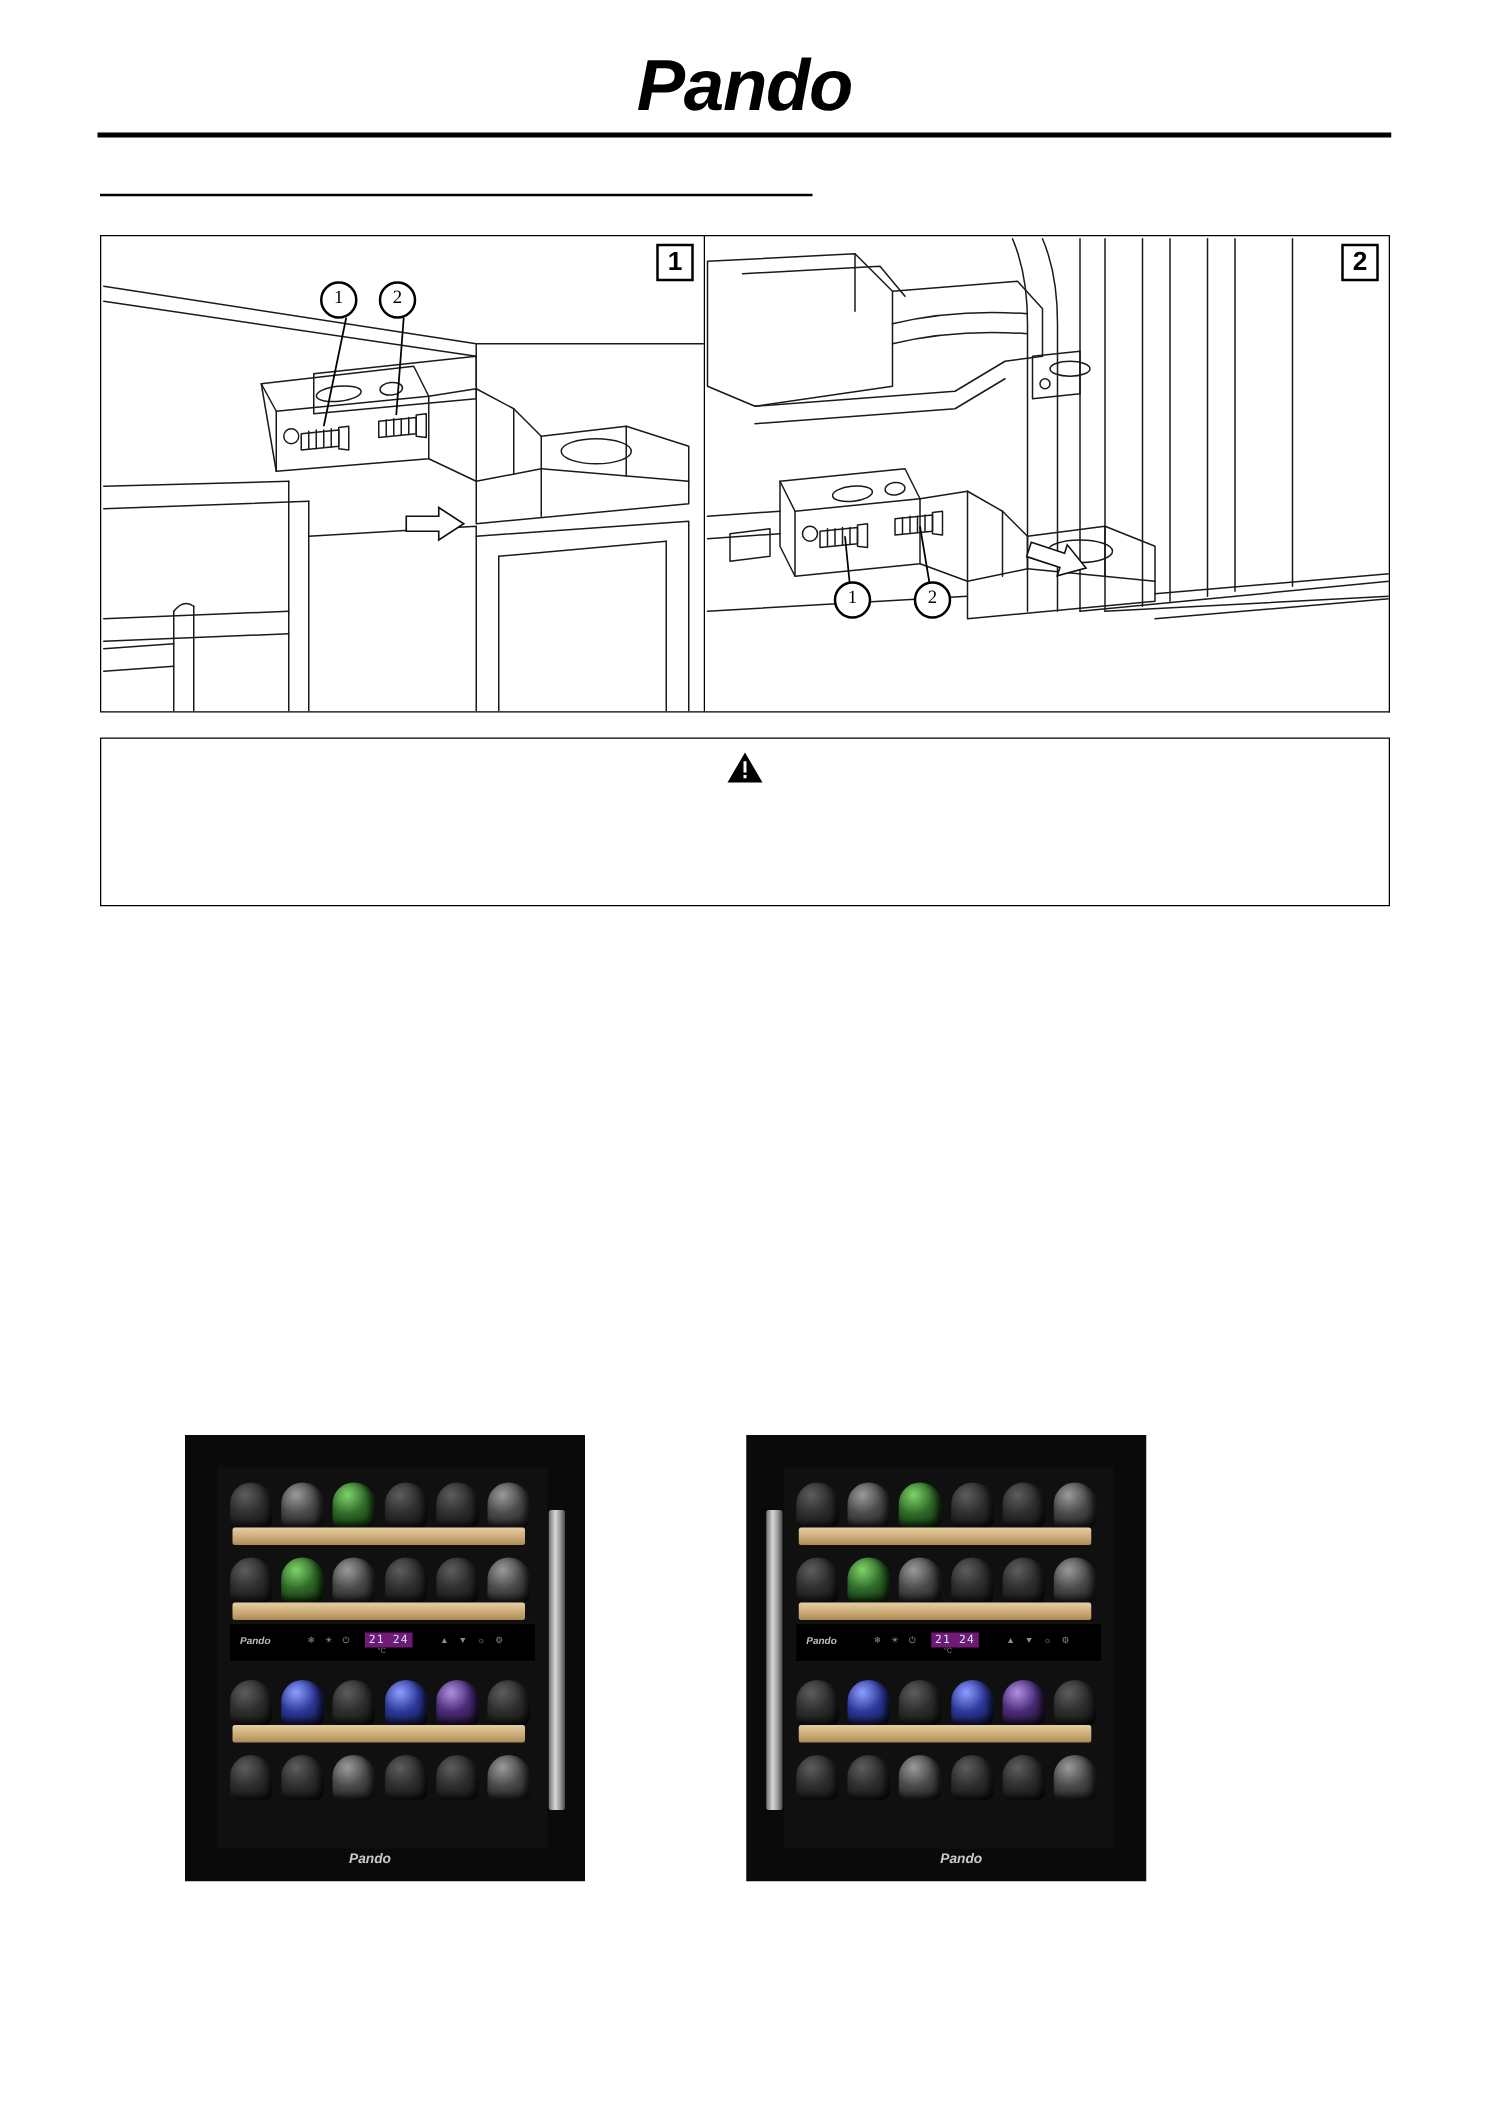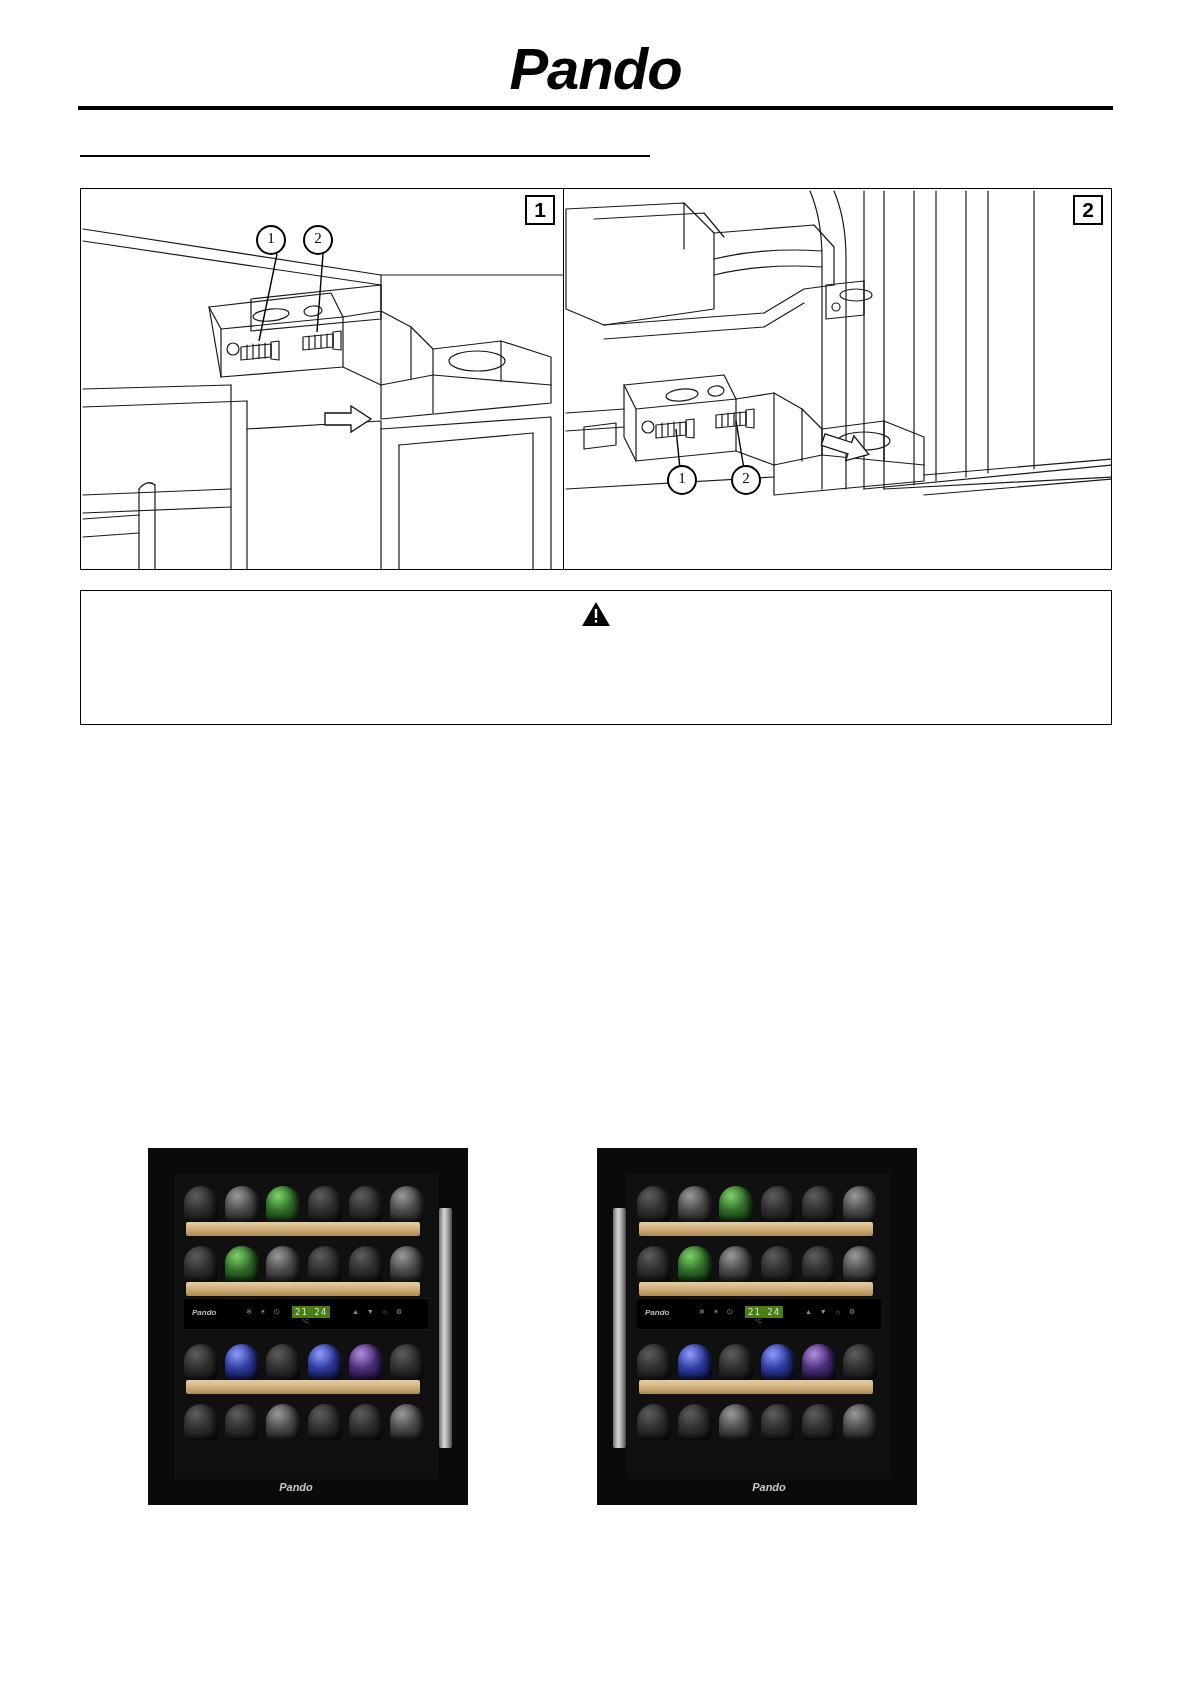--- a/index.html
+++ b/index.html
@@ -230,21 +230,21 @@
     color: #8f8f8f;
     letter-spacing: 3px;
   }
   .ctrl-display {
     position: absolute;
     top: 7px;
     left: 108px;
     font-family: "DejaVu Sans Mono", monospace;
     font-size: 9px;
     color: #cfe8ff;
-    background: #4d7c0f;
+    background: #701a75;
     padding: 1px 3px;
     letter-spacing: 1px;
   }
   .ctrl-icons2 {
     position: absolute;
     left: 168px;
     top: 9px;
     font-size: 7px;
     color: #8f8f8f;
     letter-spacing: 3px;

